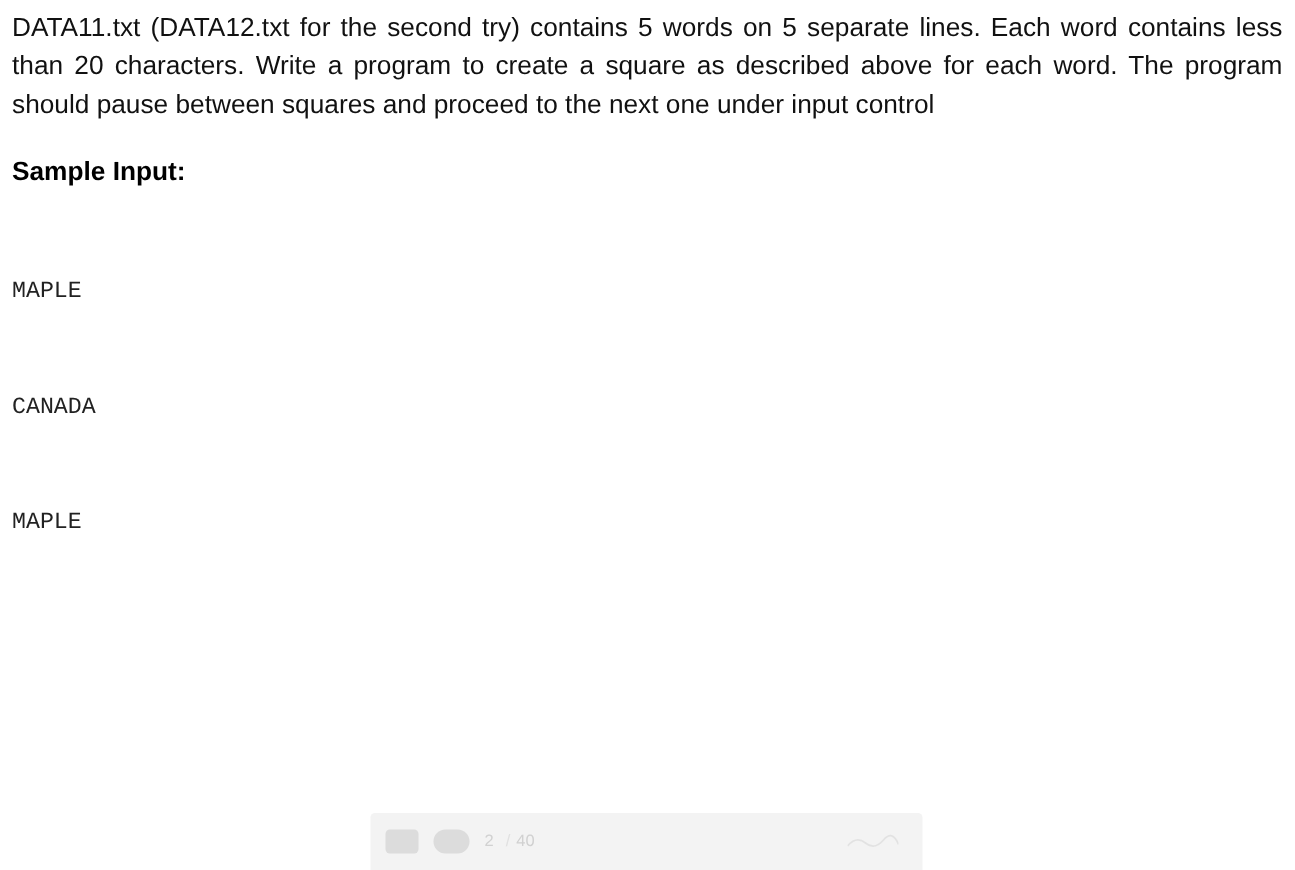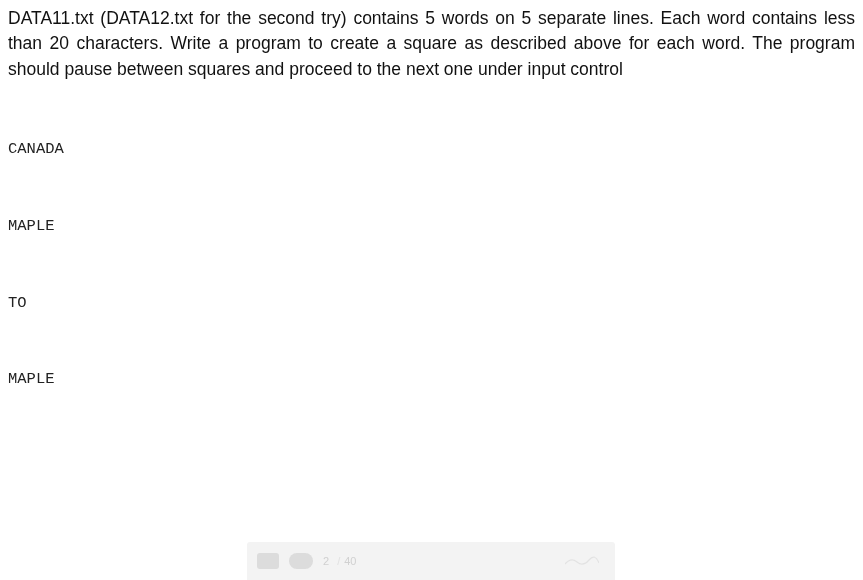--- a/index.html
+++ b/index.html
@@ -99,25 +99,25 @@
     opacity: 0.35;
   }
 </style>
 </head>
 <body>
 
 <div class="page">
 
   <p class="intro">DATA11.txt  (DATA12.txt for the second try) contains 5 words on 5 separate lines. Each word contains less than 20 characters. Write a program to create a square as described above for each word. The program should pause between squares and proceed to the next one under input control</p>
 
+  <div class="section-head">Sample Input:</div>
 
   <div class="mono-block">
+    <div class="mono-line">MAPLE</div>
     <div class="mono-line">CANADA</div>
-    <div class="mono-line">MAPLE</div>
-    <div class="mono-line">TO</div>
     <div class="mono-line">MAPLE</div>
   </div>
 
   <div class="player-bar">
     <div class="player-btn"></div>
     <div class="player-btn round"></div>
     <span class="player-time">2</span>
     <span class="player-sep">/</span>
     <span class="player-time">40</span>
     <div class="player-spacer"></div>

